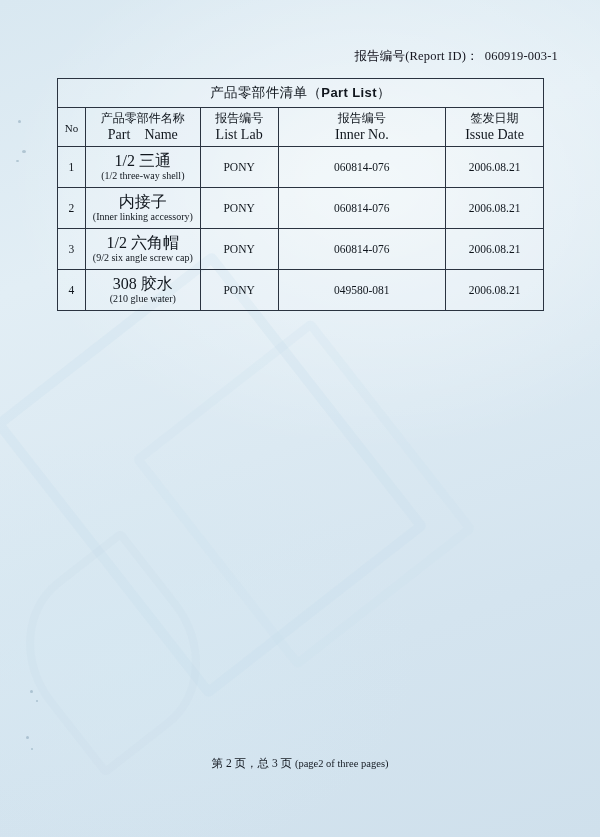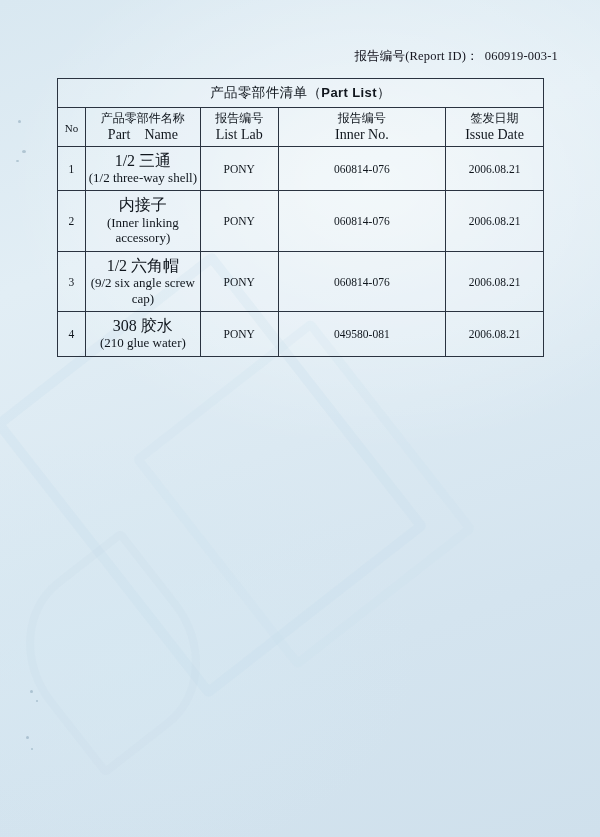--- a/index.html
+++ b/index.html
@@ -124,21 +124,21 @@
   .cell {
     padding: 4px 2px 5px 2px !important;
     line-height: 1.2;
   }
   .cell-cn {
     display: block;
     font-size: 16px;
   }
   .cell-en {
     display: block;
-    font-size: 13px;
+    font-size: 10px;
   }
   .cell-plain {
     font-size: 11.5px;
     padding: 8px 2px !important;
   }
 
   .col-no    { width: 28px; }
   .col-part  { width: 115px; }
   .col-lab   { width: 78px; }
   .col-rep   { width: 168px; }
@@ -253,14 +253,18 @@
             <span class="cell-en">(210 glue water)</span>
           </td>
           <td class="cell-plain">PONY</td>
           <td class="cell-plain">049580-081</td>
           <td class="cell-plain">2006.08.21</td>
         </tr>
       </tbody>
     </table>
   </div>
 
+  <div class="footer">
+    <span>第 2 页，总 3 页</span>
+    <span class="f-en">(page2 of three pages)</span>
+  </div>
 
 </div>
 
 </body></html>

